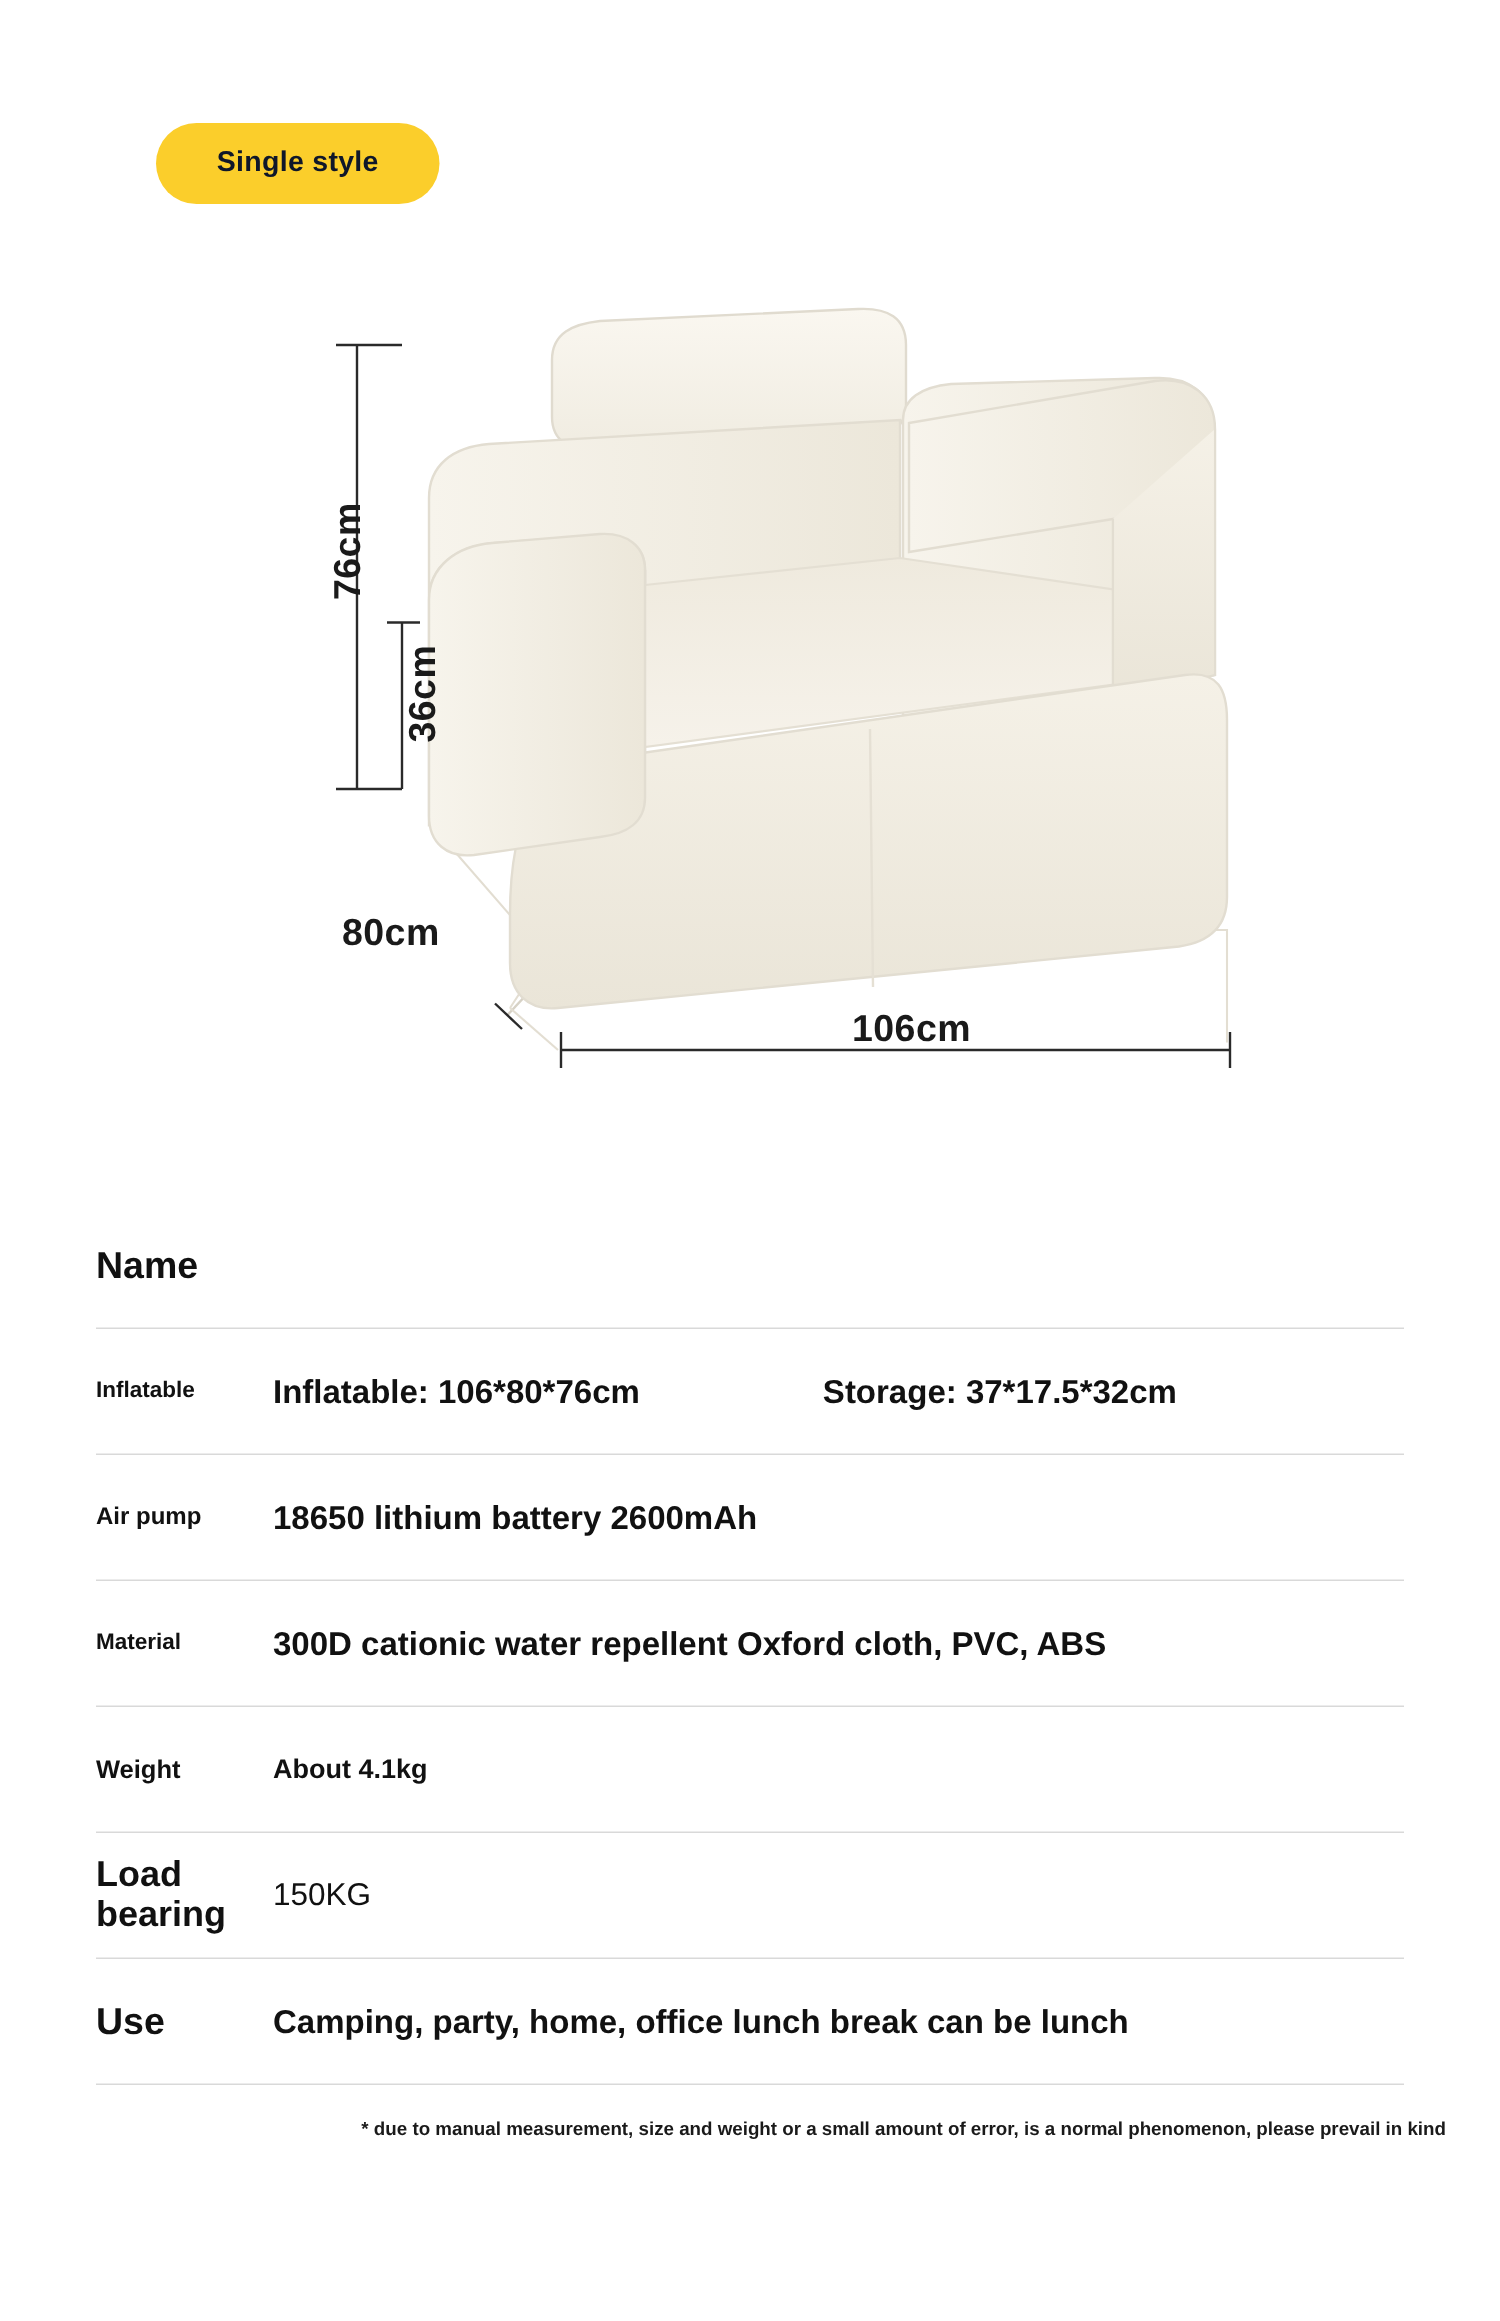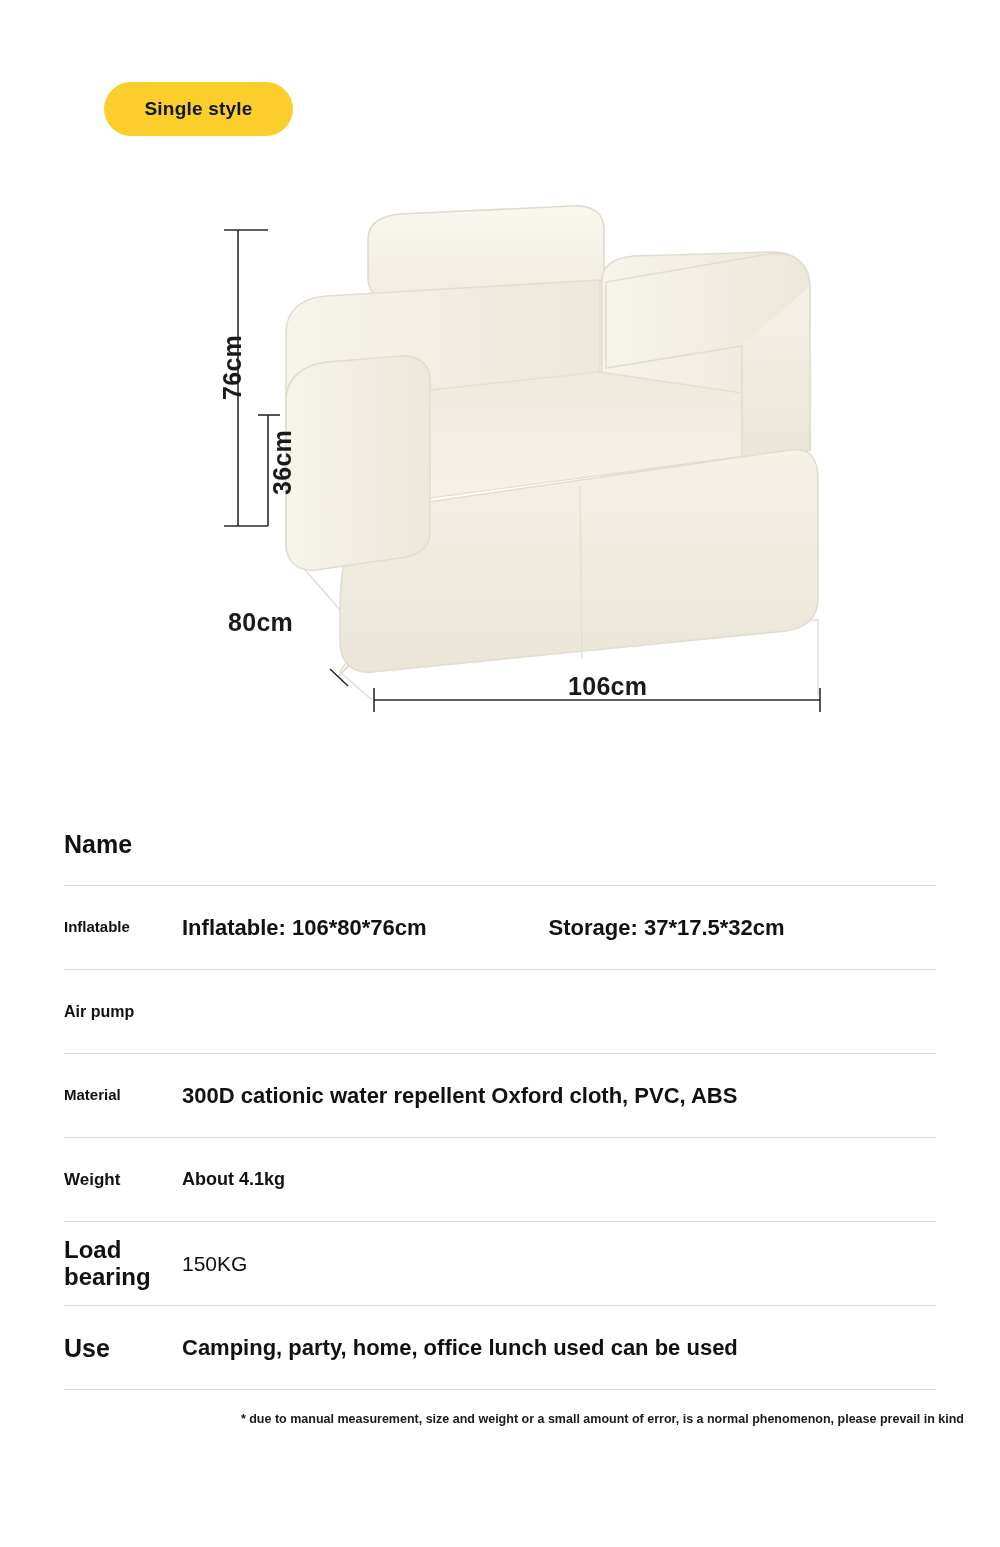--- a/index.html
+++ b/index.html
@@ -233,36 +233,37 @@
   <div class="spec-row row-dimensions">
     <div class="spec-label">Inflatable</div>
     <div class="spec-value">
       <span>Inflatable: 106*80*76cm</span>
       <span class="dim-second">Storage: 37*17.5*32cm</span>
     </div>
   </div>
 
   <div class="spec-row row-airpump">
     <div class="spec-label">Air pump</div>
+    <div class="spec-value">18650 lithium battery 2600mAh</div>
   </div>
 
   <div class="spec-row row-material">
     <div class="spec-label">Material</div>
     <div class="spec-value">300D cationic water repellent Oxford cloth, PVC, ABS</div>
   </div>
 
   <div class="spec-row row-weight">
     <div class="spec-label">Weight</div>
     <div class="spec-value">About 4.1kg</div>
   </div>
 
   <div class="spec-row row-load">
     <div class="spec-label">Load bearing</div>
     <div class="spec-value">150KG</div>
   </div>
 
   <div class="spec-row row-use">
     <div class="spec-label">Use</div>
-    <div class="spec-value">Camping, party, home, office lunch used can be used</div>
+    <div class="spec-value">Camping, party, home, office lunch break can be lunch</div>
   </div>
 </div>
 
 <div class="footnote">* due to manual measurement, size and weight or a small amount of error, is a normal phenomenon, please prevail in kind</div>
 
 </body></html>

